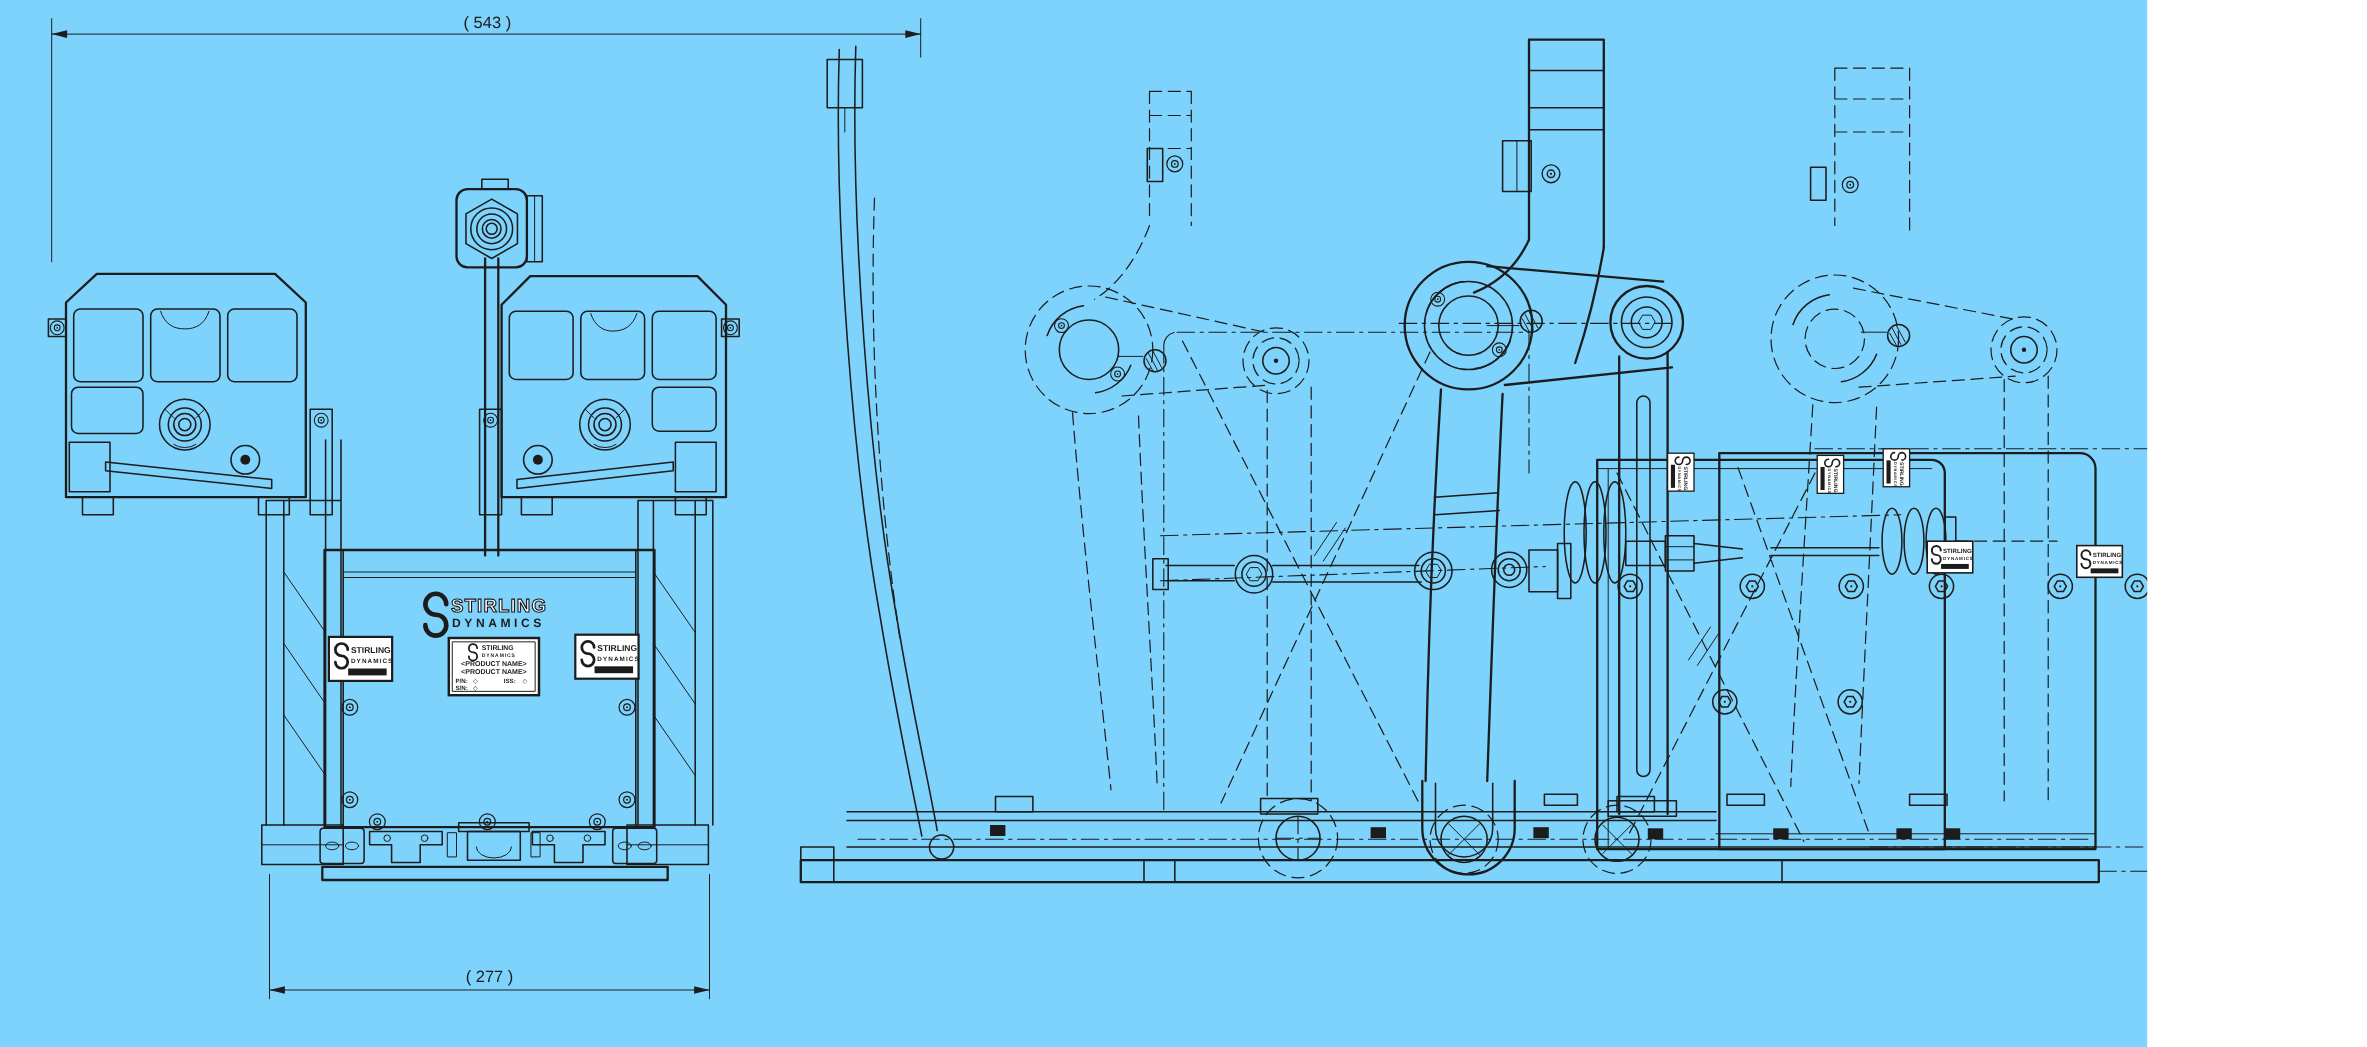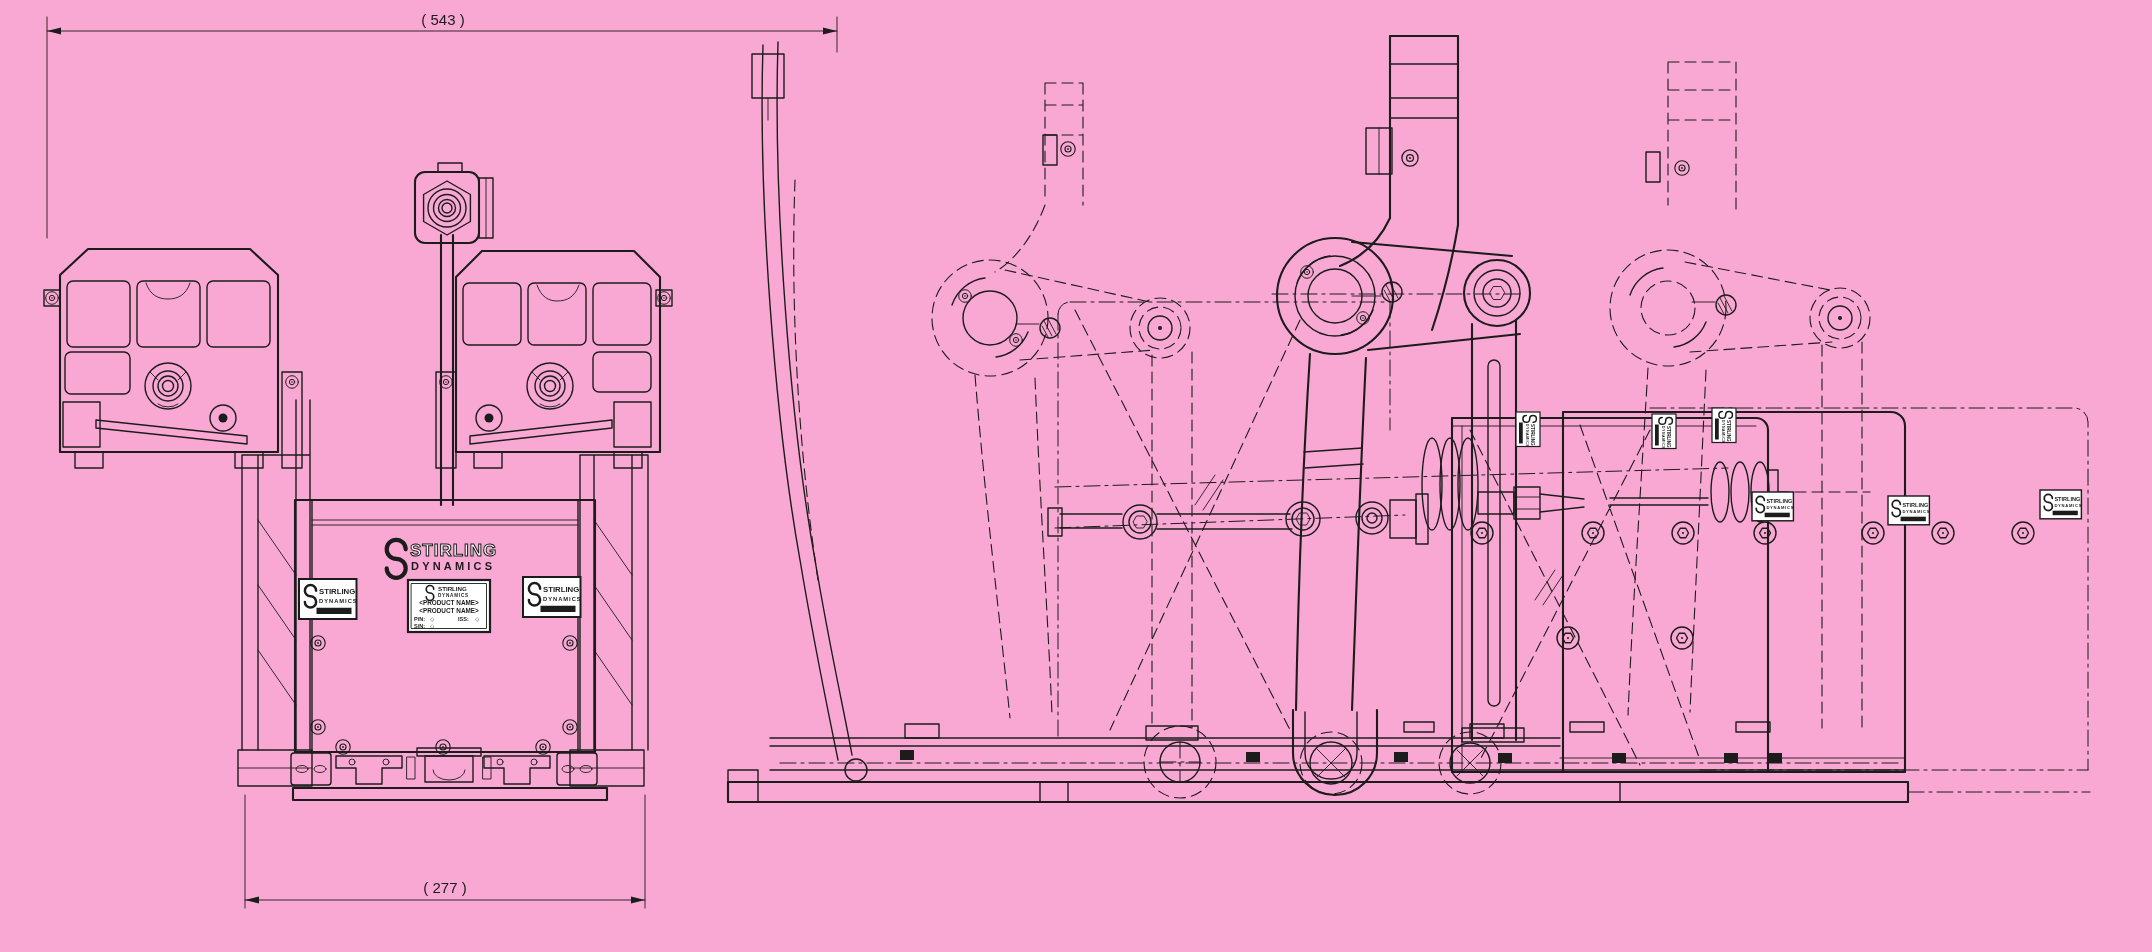--- a/index.html
+++ b/index.html
@@ -1,16 +1,16 @@
 <!DOCTYPE html>
 <html><head>
 <meta charset="utf-8">
 <style>
   html,body{margin:0;padding:0;background:#ffffff;}
-  .page{width:2152px;height:952px;background:#f9a8d4;overflow:hidden;}
+  .page{width:1952px;height:952px;background:#7dd3fc;overflow:hidden;}
   svg{display:block;}
   
   .ln{fill:none;stroke:#1c1c1c;stroke-width:1.4;stroke-linecap:round;stroke-linejoin:round;}
   .thk{stroke-width:2.1;}
   .thn{stroke-width:0.9;}
   .dsh{stroke-dasharray:11 6;stroke-width:1.1;}
   .dd{stroke-dasharray:16 5 3 5;stroke-width:1;}
   .blk{fill:#1c1c1c;stroke:none;}
   .wht{fill:#ffffff;}
   text{font-family:"Liberation Sans","DejaVu Sans",sans-serif;fill:#1c1c1c;}

